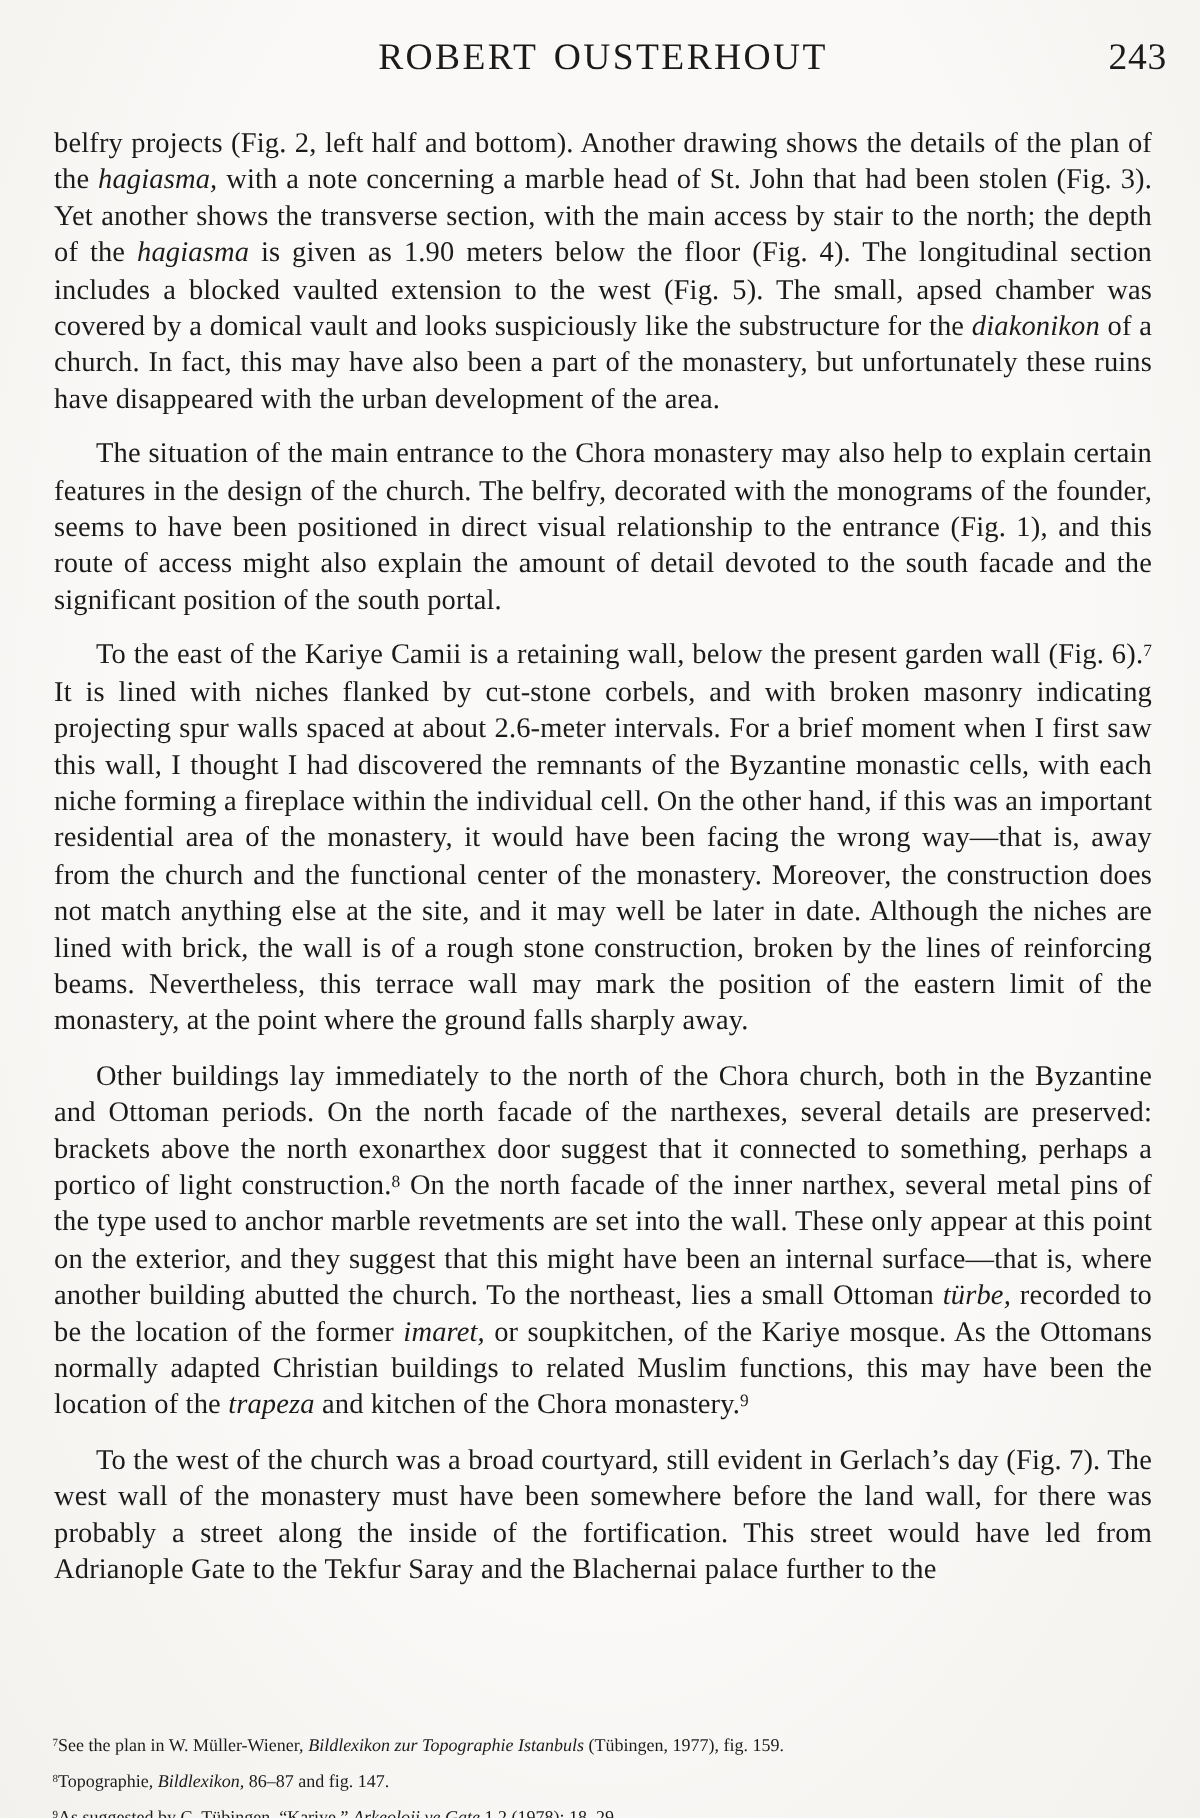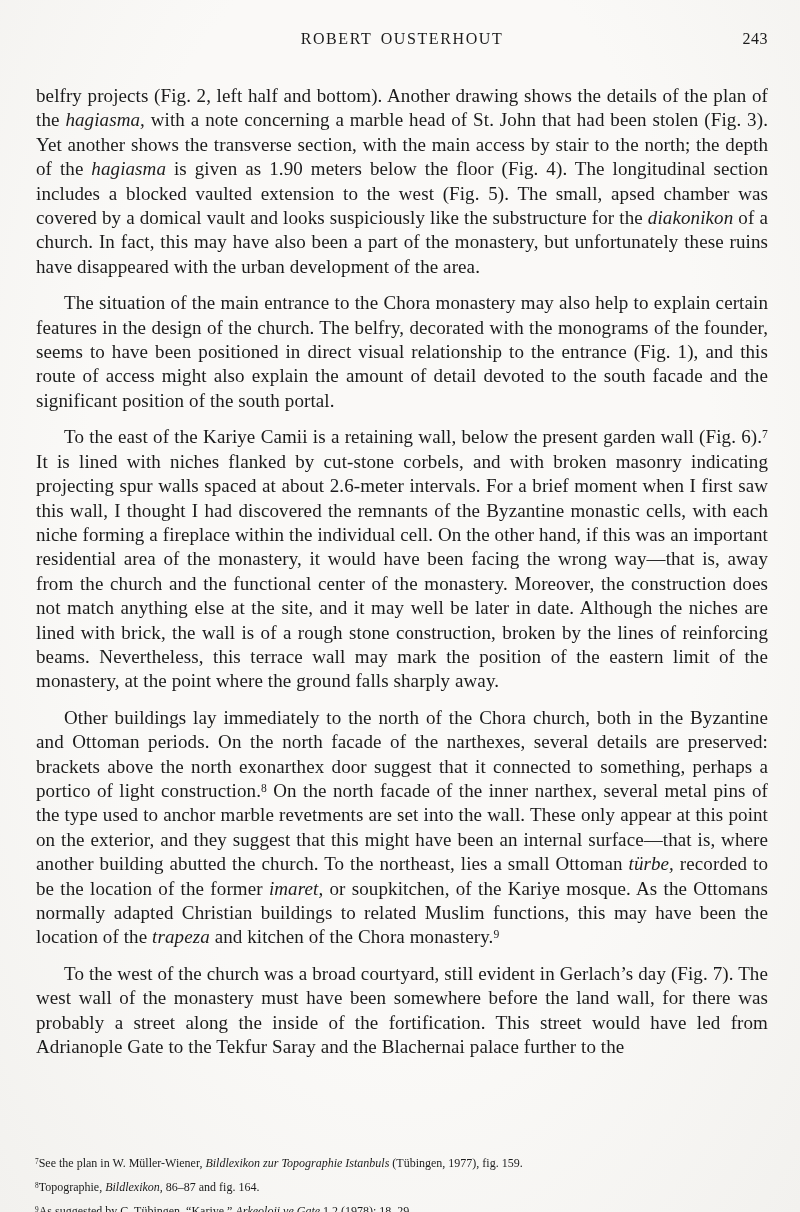--- a/index.html
+++ b/index.html
@@ -17,30 +17,30 @@
       radial-gradient(ellipse at 50% 40%, #faf9f7 55%, #f2f1ee 100%);
     color: #1b1b1b;
     font-family: "Liberation Serif", serif;
     overflow: hidden;
     padding: 28px 20px 0 24px;
   }
   .running-head {
     position: relative;
     height: 24px;
     text-align: center;
-    font-size: 16px;
+    font-size: 25px;
     line-height: 22px;
   }
   .running-head .title {
     letter-spacing: 1.6px;
     word-spacing: 3px;
   }
   .running-head .pagenum {
     position: absolute;
-    right: 12px;
+    right: 2px;
     top: 0;
     letter-spacing: 0.5px;
     margin-left: 39px;
   }
   main.body-text {
     margin-top: 32px;
     text-align: justify;
     font-size: 19px;
     line-height: 24.4px;
     letter-spacing: 0.1px;
@@ -87,17 +87,17 @@
   <main class="body-text">
       <p class="para"><span>belfry projects (Fig. 2, left half and bottom). Another drawing shows the details of the plan of the </span><i>hagiasma,</i><span> with a note concerning a marble head of St. John that had been stolen (Fig. 3). Yet another shows the transverse section, with the main access by stair to the north; the depth of the </span><i>hagiasma</i><span> is given as 1.90 meters below the floor (Fig. 4). The longitudinal section includes a blocked vaulted extension to the west (Fig. 5). The small, apsed chamber was covered by a domical vault and looks suspiciously like the substructure for the </span><i>diakonikon</i><span> of a church. In fact, this may have also been a part of the monastery, but unfortunately these ruins have disappeared with the urban development of the area.</span></p>
       <p class="para indent"><span>The situation of the main entrance to the Chora monastery may also help to explain certain features in the design of the church. The belfry, decorated with the monograms of the founder, seems to have been positioned in direct visual relationship to the entrance (Fig. 1), and this route of access might also explain the amount of detail devoted to the south facade and the significant position of the south portal.</span></p>
       <p class="para indent"><span>To the east of the Kariye Camii is a retaining wall, below the present garden wall (Fig. 6).</span><sup class="fnmark">7</sup><span> It is lined with niches flanked by cut-stone corbels, and with broken masonry indicating projecting spur walls spaced at about 2.6-meter intervals. For a brief moment when I first saw this wall, I thought I had discovered the remnants of the Byzantine monastic cells, with each niche forming a fireplace within the individual cell. On the other hand, if this was an important residential area of the monastery, it would have been facing the wrong way—that is, away from the church and the functional center of the monastery. Moreover, the construction does not match anything else at the site, and it may well be later in date. Although the niches are lined with brick, the wall is of a rough stone construction, broken by the lines of reinforcing beams. Nevertheless, this terrace wall may mark the position of the eastern limit of the monastery, at the point where the ground falls sharply away.</span></p>
       <p class="para indent"><span>Other buildings lay immediately to the north of the Chora church, both in the Byzantine and Ottoman periods. On the north facade of the narthexes, several details are preserved: brackets above the north exonarthex door suggest that it connected to something, perhaps a portico of light construction.</span><sup class="fnmark">8</sup><span> On the north facade of the inner narthex, several metal pins of the type used to anchor marble revetments are set into the wall. These only appear at this point on the exterior, and they suggest that this might have been an internal surface—that is, where another building abutted the church. To the northeast, lies a small Ottoman </span><i>türbe,</i><span> recorded to be the location of the former </span><i>imaret,</i><span> or soupkitchen, of the Kariye mosque. As the Ottomans normally adapted Christian buildings to related Muslim functions, this may have been the location of the </span><i>trapeza</i><span> and kitchen of the Chora monastery.</span><sup class="fnmark">9</sup></p>
       <p class="para indent"><span>To the west of the church was a broad courtyard, still evident in Gerlach’s day (Fig. 7). The west wall of the monastery must have been somewhere before the land wall, for there was probably a street along the inside of the fortification. This street would have led from Adrianople Gate to the Tekfur Saray and the Blachernai palace further to the</span></p>
     </main>
 
   <footer class="footnotes">
       <p class="footnote"><sup class="fnmark">7</sup><span>See the plan in W. Müller-Wiener, </span><i>Bildlexikon zur Topographie Istanbuls</i><span> (Tübingen, 1977), fig. 159.</span></p>
-      <p class="footnote"><sup class="fnmark">8</sup><span>Topographie, </span><i>Bildlexikon,</i><span> 86–87 and fig. 164.</span></p>
+      <p class="footnote"><sup class="fnmark">8</sup><span>Topographie, </span><i>Bildlexikon,</i><span> 86–87 and fig. 147.</span></p>
       <p class="footnote"><sup class="fnmark">9</sup><span>As suggested by Ç. Tübingen, “Kariye,” </span><i>Arkeoloji ve Gate</i><span> 1.2 (1978): 18–29.</span></p>
     </footer>
 
 </div>
 
 </body></html>

